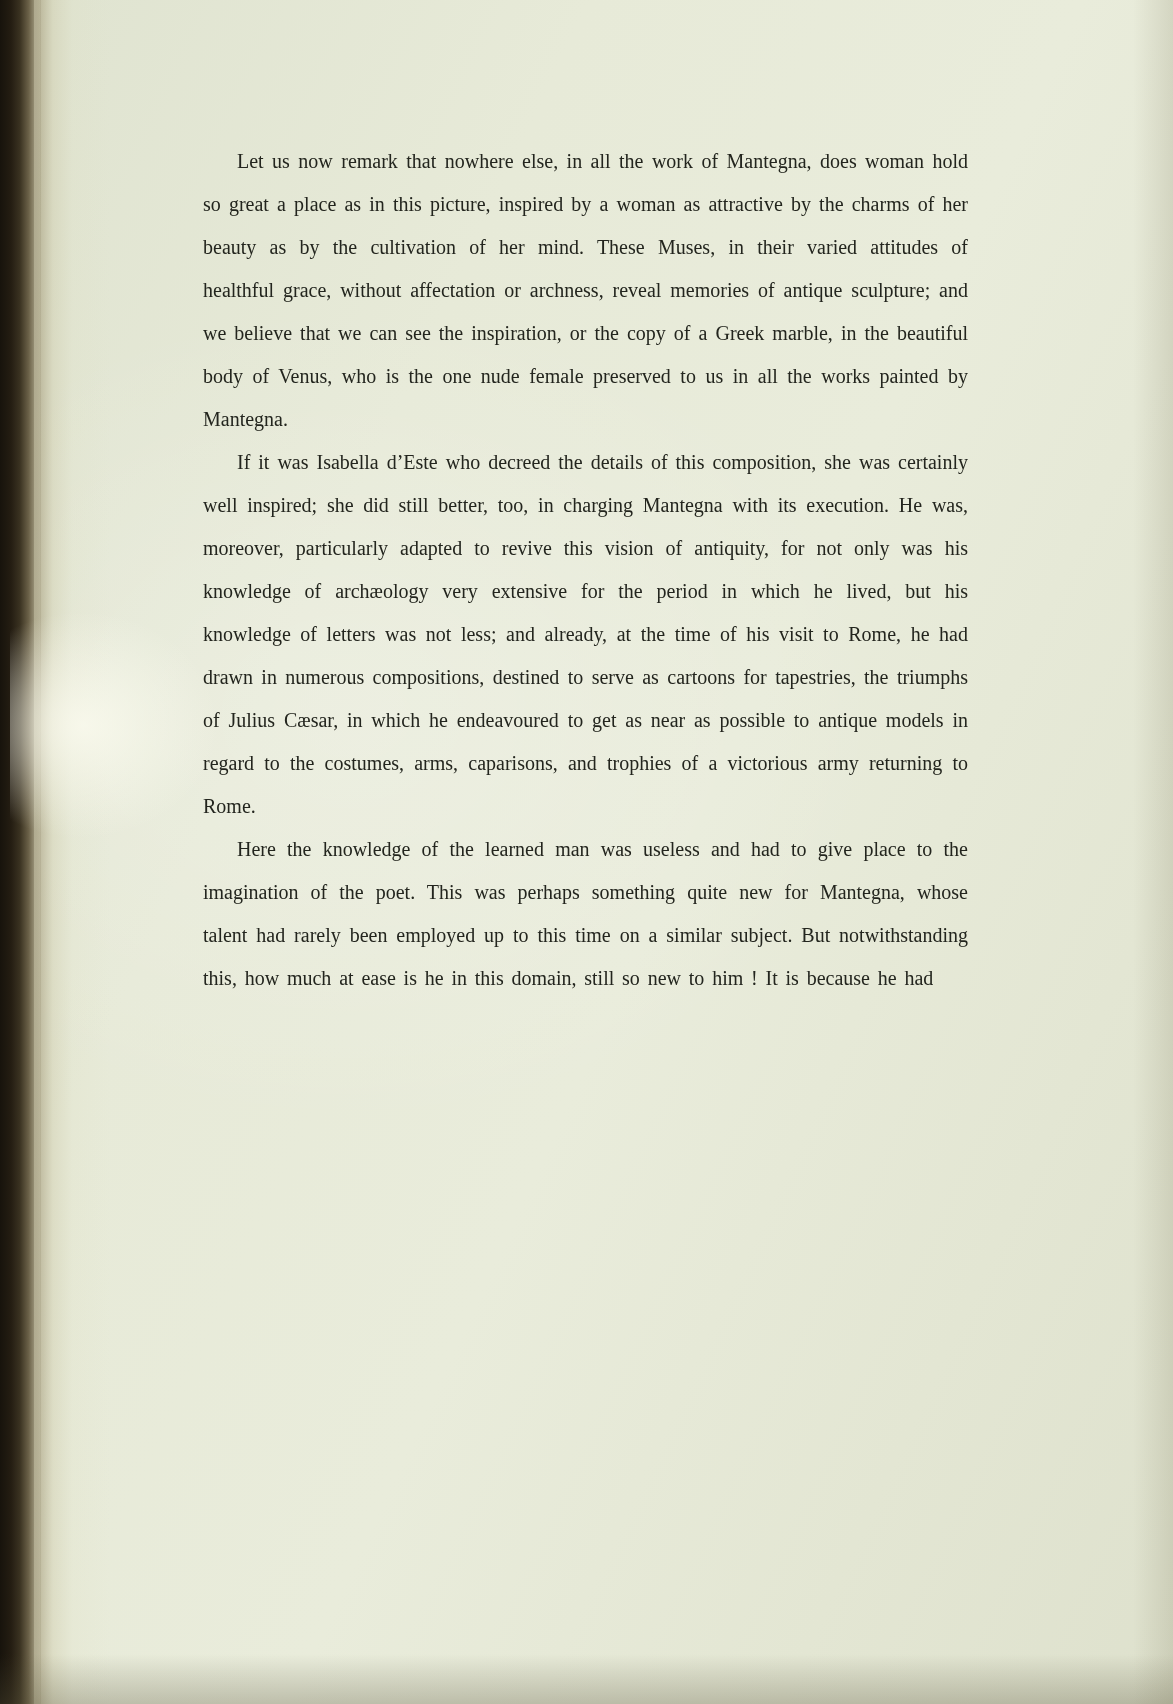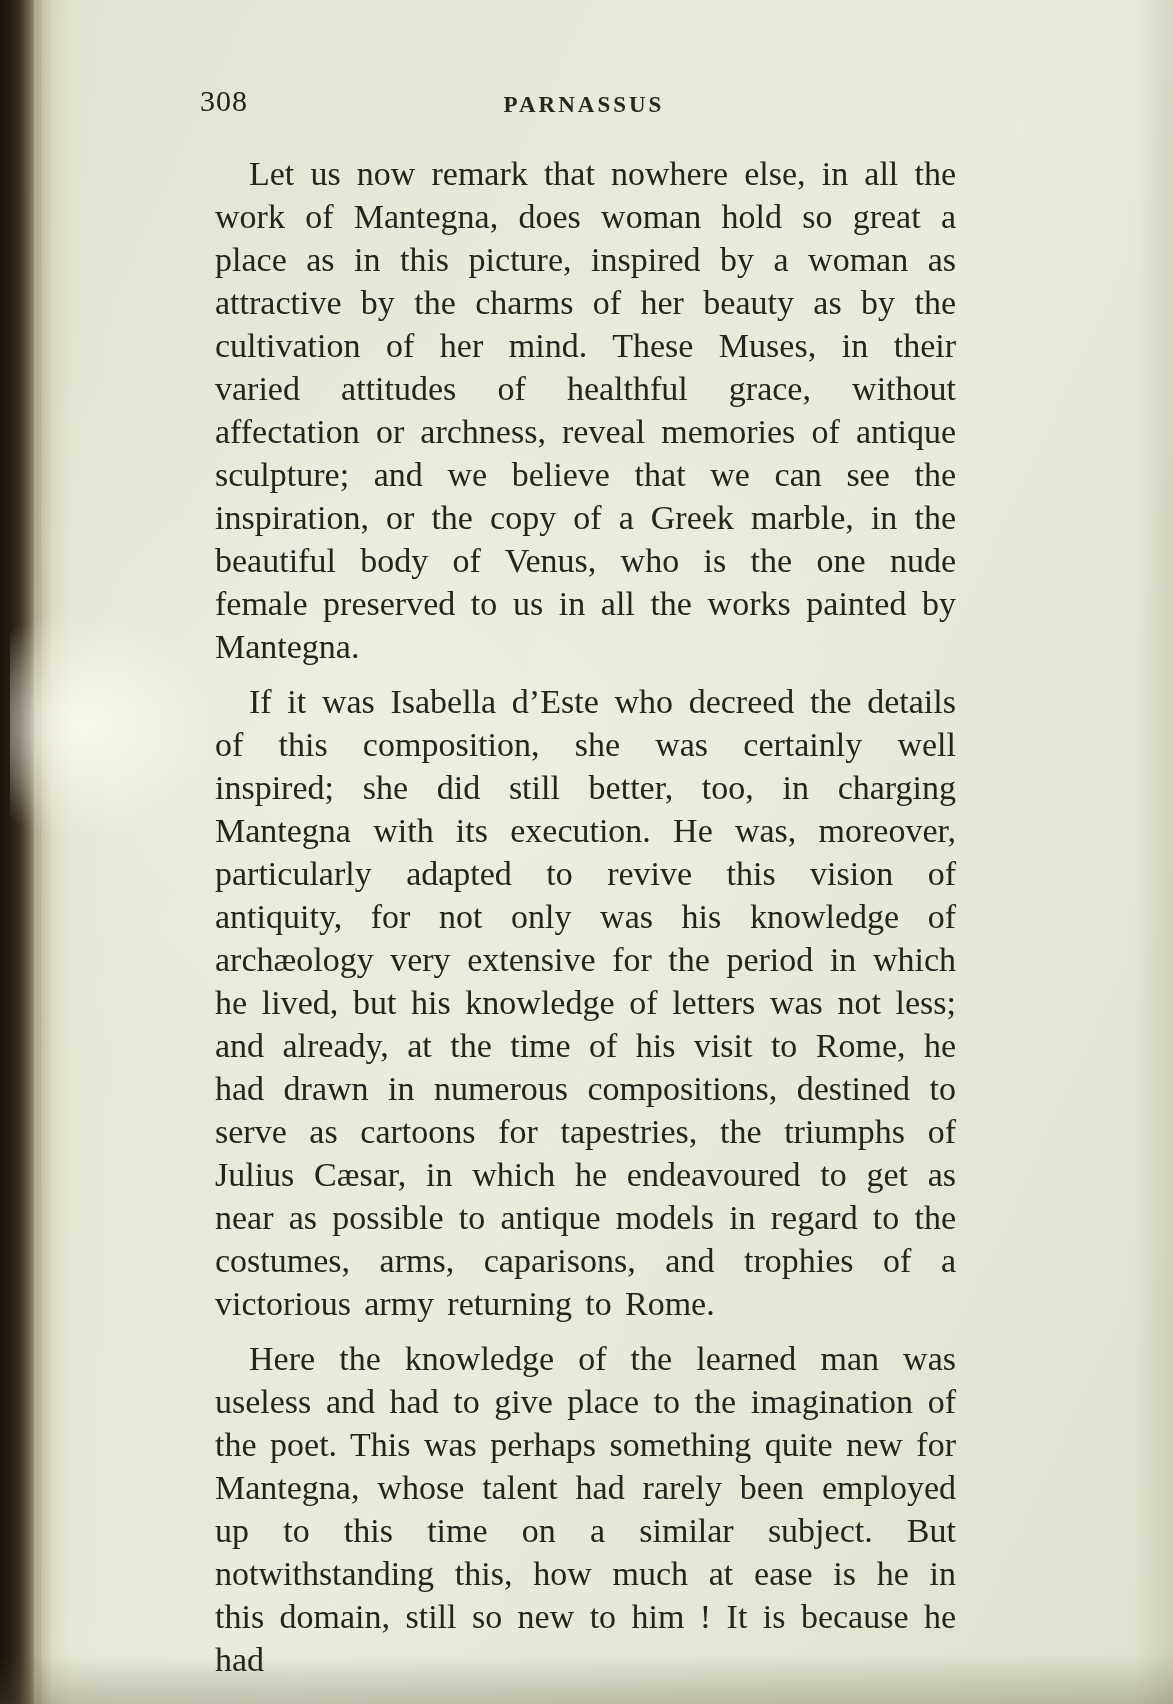--- a/index.html
+++ b/index.html
@@ -93,44 +93,40 @@
     color: #2a2720;
   }
 
   .text-block {
     position: absolute;
     left: 203px;
     top: 140px;
     width: 765px;
   }
   .text-block p {
-    margin: 12px;
+    margin: 0;
     text-indent: 34px;
     text-align: justify;
-    font-size: 34px;
+    font-size: 20px;
     line-height: 43px;
     word-spacing: 0.14em;
     color: #23251e;
   }
 </style>
 </head>
 <body>
 
 <div class="scan-page">
 
   <div class="spine-shadow"></div>
   <div class="spine-edge-line"></div>
   <div class="scan-flare"></div>
   <div class="bottom-shade"></div>
   <div class="right-shade"></div>
 
-  <div class="page-head">
-    <span class="page-number">308</span>
-    <span class="running-title">PARNASSUS</span>
-  </div>
 
   <div class="text-block">
     <p>Let us now remark that nowhere else, in all the work of Mantegna, does woman hold so great a place as in this picture, inspired by a woman as attractive by the charms of her beauty as by the cultivation of her mind.  These Muses, in their varied attitudes of healthful grace, without affectation or archness, reveal memories of antique sculpture; and we believe that we can see the inspiration, or the copy of a Greek marble, in the beautiful body of Venus, who is the one nude female preserved to us in all the works painted by Mantegna.</p>
     <p>If it was Isabella d’Este who decreed the details of this composition, she was certainly well inspired; she did still better, too, in charging Mantegna with its execution.  He was, moreover, particularly adapted to revive this vision of antiquity, for not only was his knowledge of archæology very extensive for the period in which he lived, but his knowledge of letters was not less; and already, at the time of his visit to Rome, he had drawn in numerous compositions, destined to serve as cartoons for tapestries, the triumphs of Julius Cæsar, in which he endeavoured to get as near as possible to antique models in regard to the costumes, arms, caparisons, and trophies of a victorious army returning to Rome.</p>
     <p>Here the knowledge of the learned man was useless and had to give place to the imagination of the poet.  This was perhaps something quite new for Mantegna, whose talent had rarely been employed up to this time on a similar subject.  But notwithstanding this, how much at ease is he in this domain, still so new to him !  It is because he had</p>
   </div>
 
 </div>
 
 </body></html>

